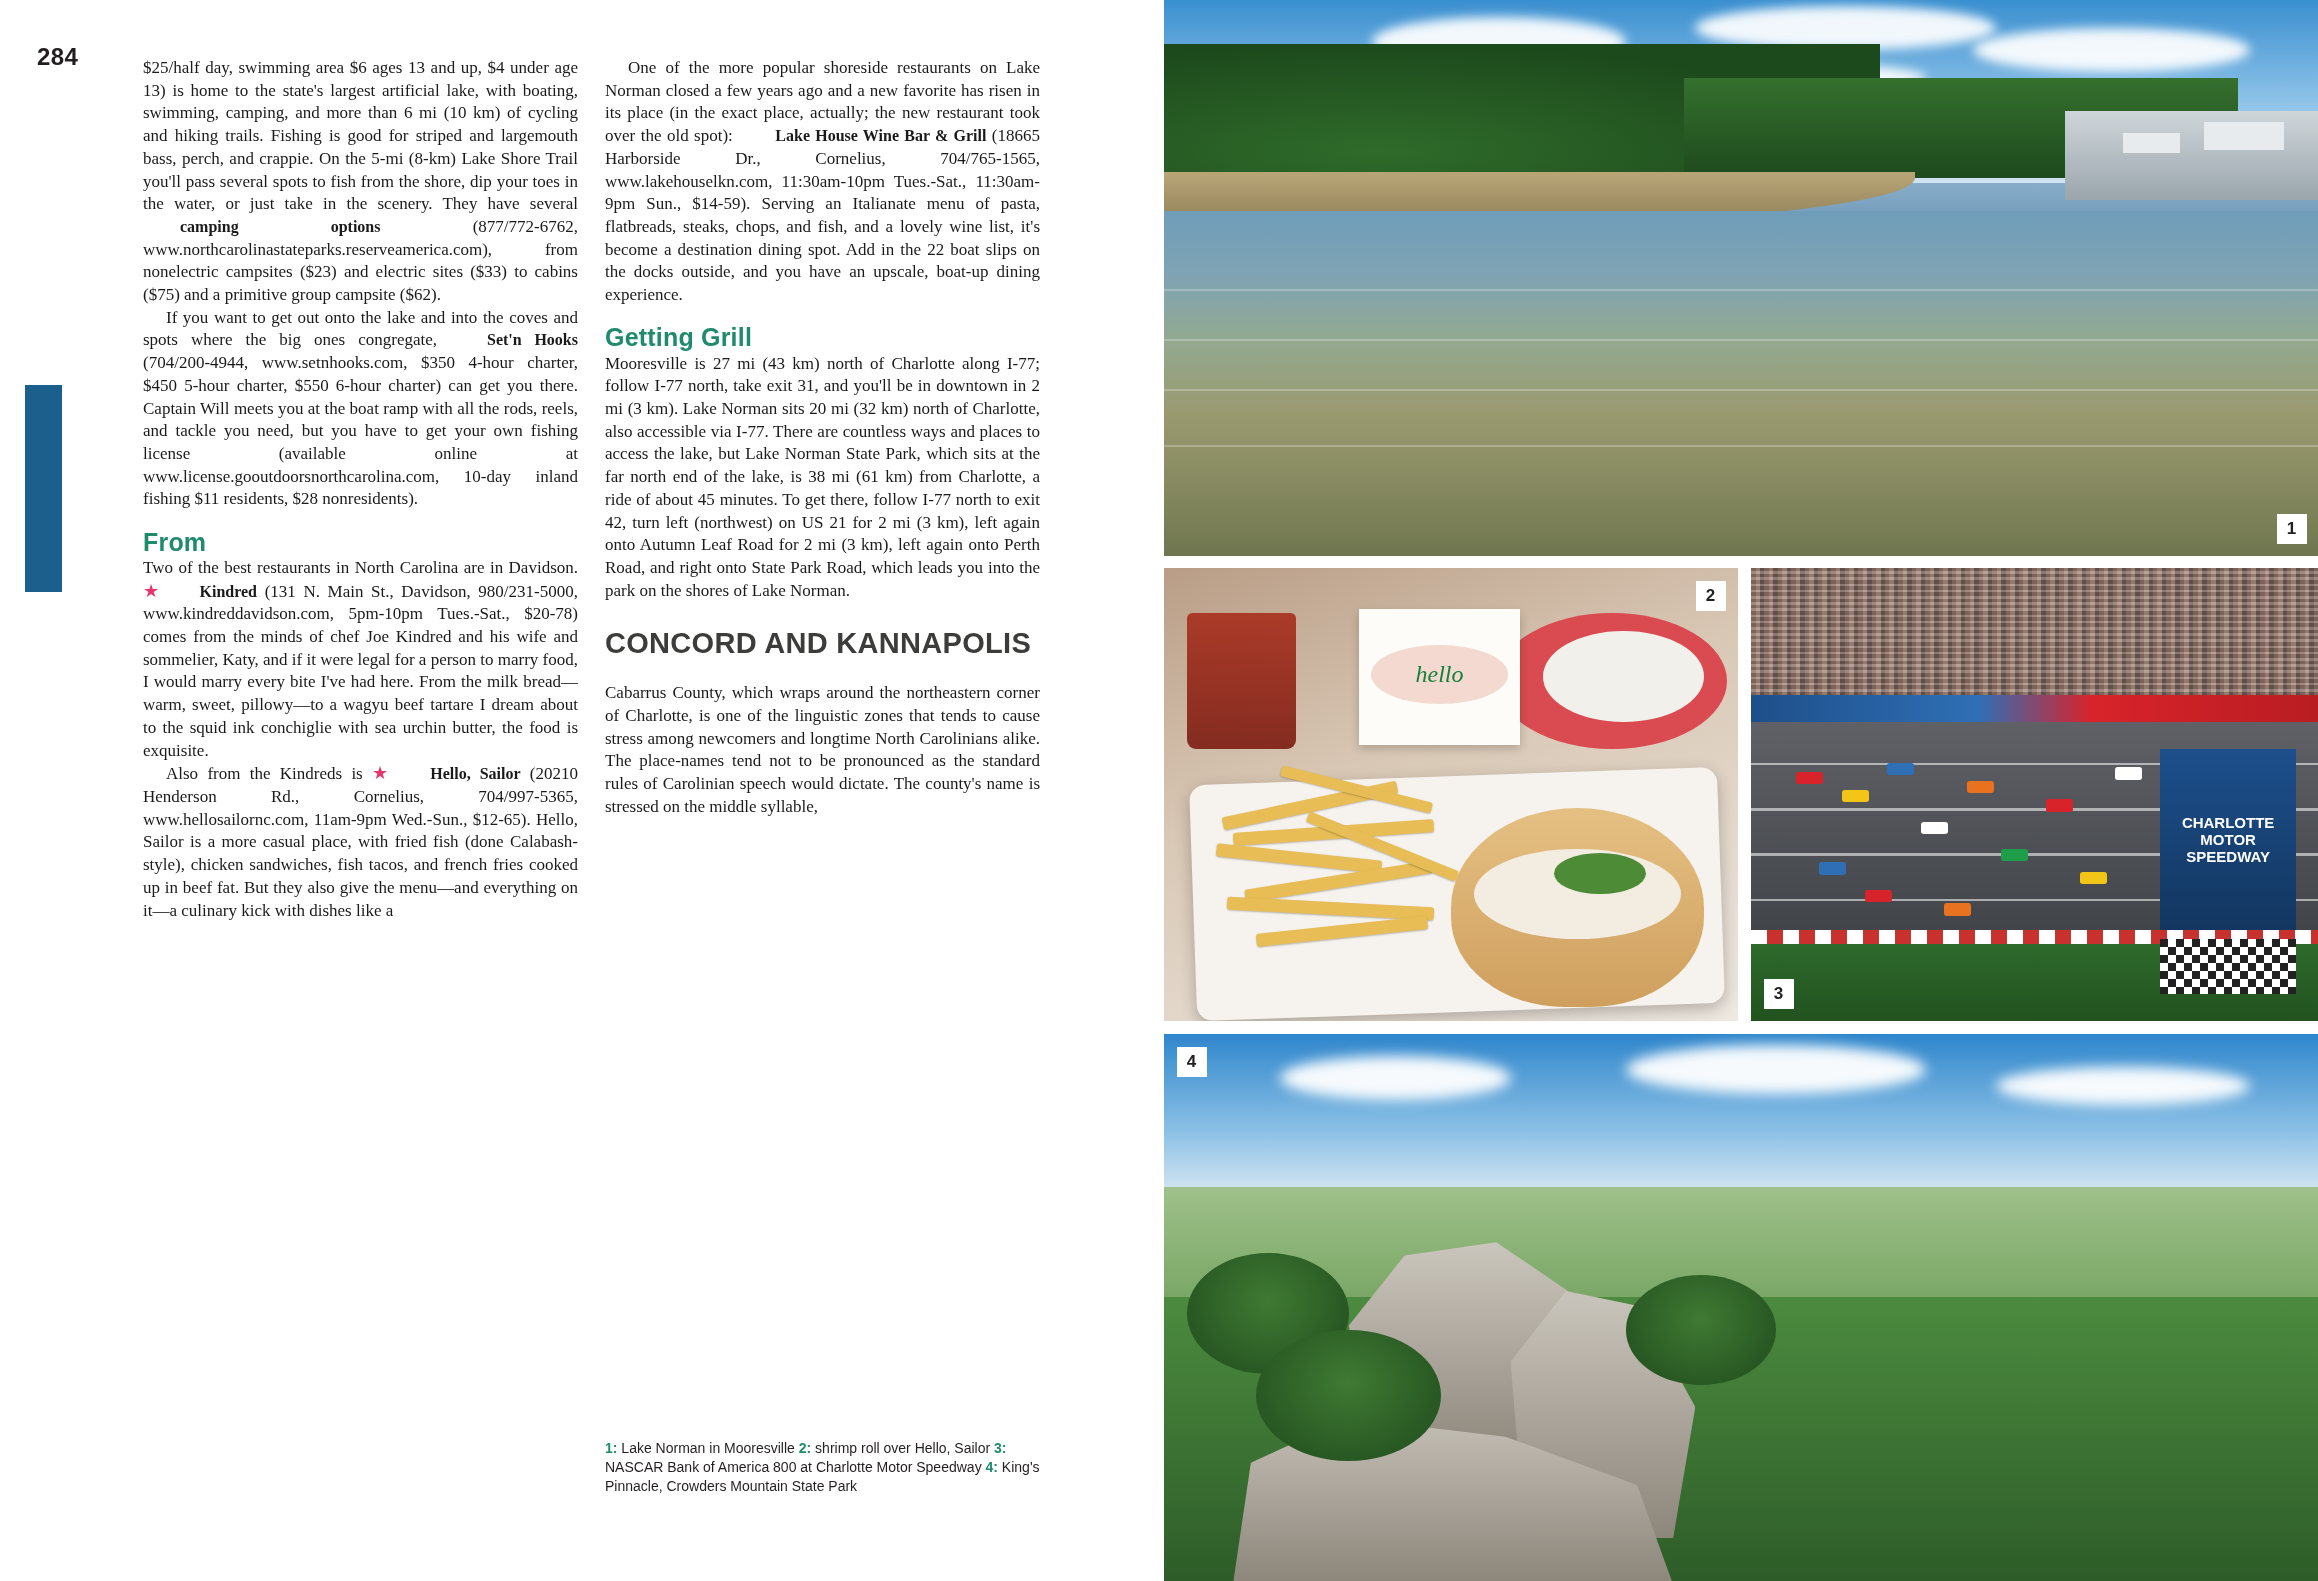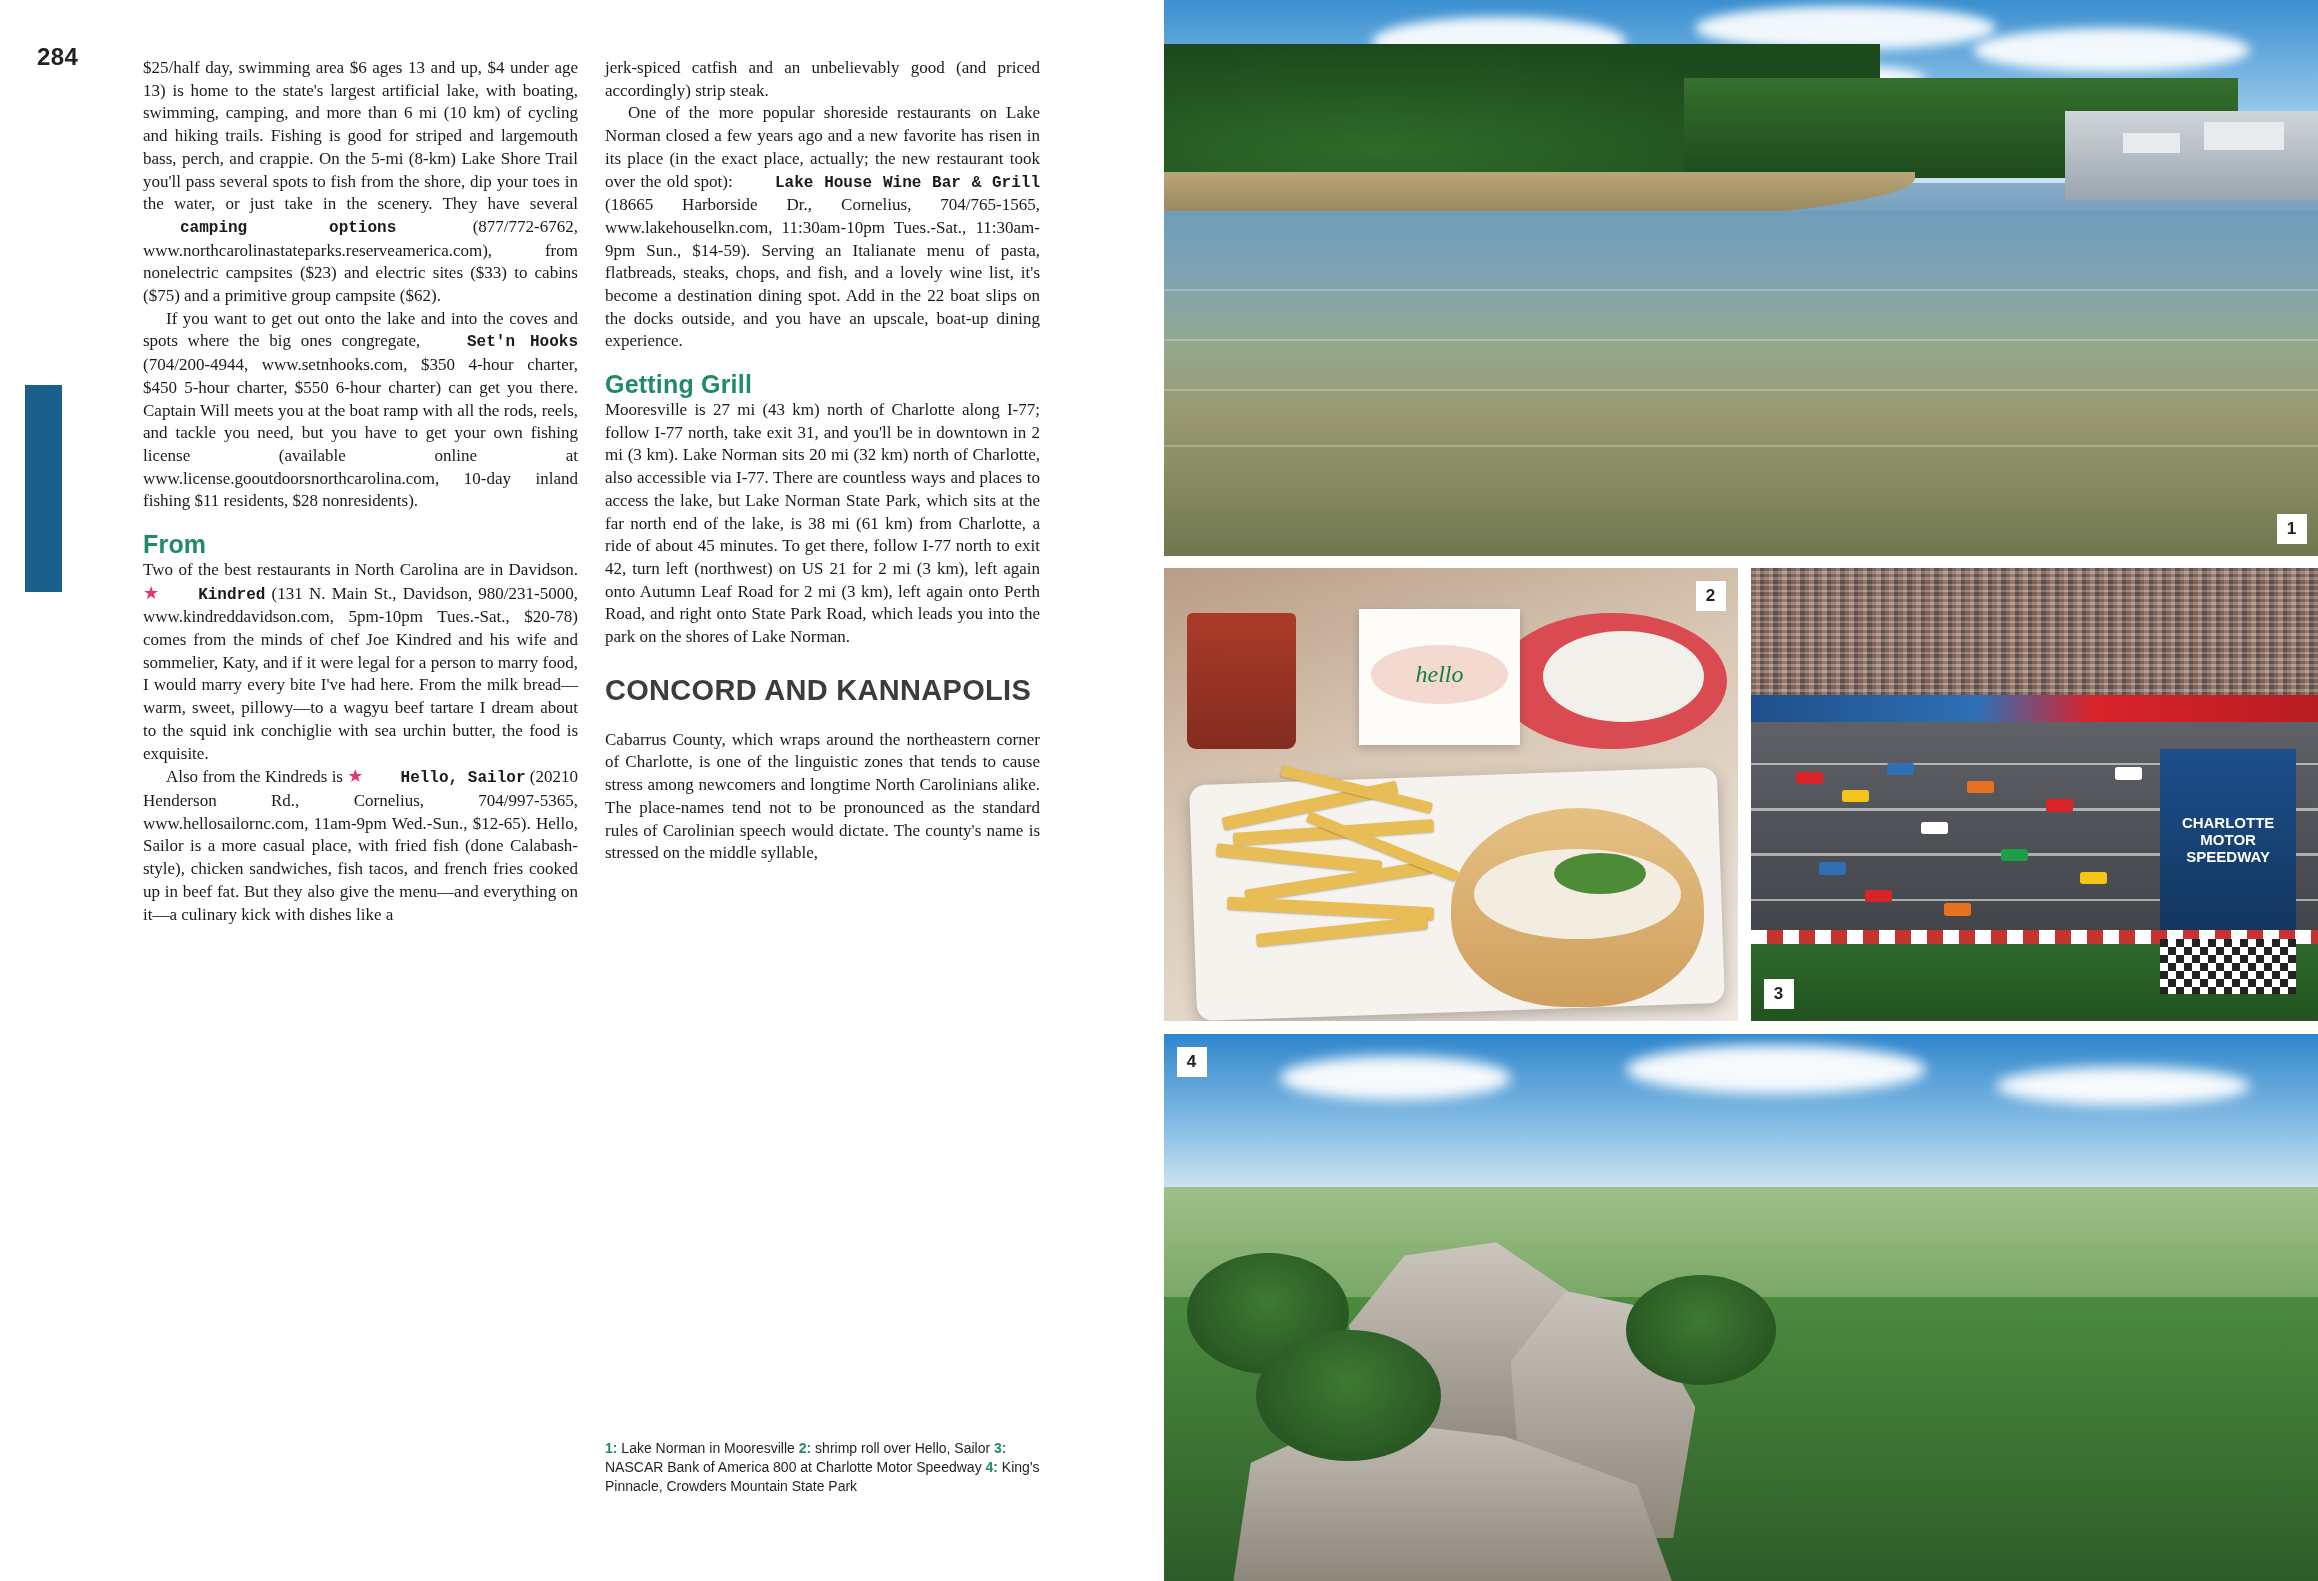--- a/index.html
+++ b/index.html
@@ -45,21 +45,21 @@
     line-height:22.7px;
     color:#1a1a1a;
     text-align:justify;
     -webkit-hyphens:auto;hyphens:auto;
   }
   .col p{margin:0;text-indent:23px;}
   .col p.noindent{text-indent:0;}
   #col1{left:143px;top:57px;width:435px;height:1463px;}
   #col2{left:605px;top:57px;width:435px;height:1391px;}
 
-  b{font-family:Liberation Mono, monospace;font-size:16px;font-weight:bold;padding-left:37px;}
+  b{font-family:Liberation Serif, serif;font-size:16px;font-weight:bold;padding-left:37px;}
   .star{color:#e4356c;font-size:18px;}
 
   h2.sec{
     font-family:"Liberation Sans", sans-serif;
     color:#1f8a6d;
     font-size:25px;
     font-weight:bold;
     margin:19.6px 0 3.6px 0;
     letter-spacing:0.2px;
   }
@@ -190,21 +190,20 @@
   <div class="col" id="col1">
     <p class="noindent"><span>$25/half day, swimming area $6 ages 13 and up, $4 under age 13) is home to the state's largest artificial lake, with boating, swimming, camping, and more than 6 mi (10 km) of cycling and hiking trails. Fishing is good for striped and largemouth bass, perch, and crappie. On the 5-mi (8-km) Lake Shore Trail you'll pass several spots to fish from the shore, dip your toes in the water, or just take in the scenery. They have several </span><b>camping options</b><span> (877/772-6762, www.northcarolinastateparks.reserveamerica.com), from nonelectric campsites ($23) and electric sites ($33) to cabins ($75) and a primitive group campsite ($62).</span></p>
     <p><span>If you want to get out onto the lake and into the coves and spots where the big ones congregate, </span><b>Set'n Hooks</b><span> (704/200-4944, www.setnhooks.com, $350 4-hour charter, $450 5-hour charter, $550 6-hour charter) can get you there. Captain Will meets you at the boat ramp with all the rods, reels, and tackle you need, but you have to get your own fishing license (available online at www.license.gooutdoorsnorthcarolina.com, 10-day inland fishing $11 residents, $28 nonresidents).</span></p>
 
     <h2 class="sec">From</h2>
     <p class="noindent"><span>Two of the best restaurants in North Carolina are in Davidson. </span><span class="star">★</span><b>Kindred</b><span> (131 N. Main St., Davidson, 980/231-5000, www.kindreddavidson.com, 5pm-10pm Tues.-Sat., $20-78) comes from the minds of chef Joe Kindred and his wife and sommelier, Katy, and if it were legal for a person to marry food, I would marry every bite I've had here. From the milk bread—warm, sweet, pillowy—to a wagyu beef tartare I dream about to the squid ink conchiglie with sea urchin butter, the food is exquisite.</span></p>
     <p><span>Also from the Kindreds is </span><span class="star">★</span><b>Hello, Sailor</b><span> (20210 Henderson Rd., Cornelius, 704/997-5365, www.hellosailornc.com, 11am-9pm Wed.-Sun., $12-65). Hello, Sailor is a more casual place, with fried fish (done Calabash-style), chicken sandwiches, fish tacos, and french fries cooked up in beef fat. But they also give the menu—and everything on it—a culinary kick with dishes like a</span></p>
   </div>
 
   <div class="col" id="col2">
-    <p class="noindent">jerk-spiced catfish and an unbelievably good (and priced accordingly) strip steak.</p>
     <p><span>One of the more popular shoreside restaurants on Lake Norman closed a few years ago and a new favorite has risen in its place (in the exact place, actually; the new restaurant took over the old spot): </span><b>Lake House Wine Bar &amp; Grill</b><span> (18665 Harborside Dr., Cornelius, 704/765-1565, www.lakehouselkn.com, 11:30am-10pm Tues.-Sat., 11:30am-9pm Sun., $14-59). Serving an Italianate menu of pasta, flatbreads, steaks, chops, and fish, and a lovely wine list, it's become a destination dining spot. Add in the 22 boat slips on the docks outside, and you have an upscale, boat-up dining experience.</span></p>
 
     <h2 class="sec">Getting Grill</h2>
     <p class="noindent">Mooresville is 27 mi (43 km) north of Charlotte along I-77; follow I-77 north, take exit 31, and you'll be in downtown in 2 mi (3 km). Lake Norman sits 20 mi (32 km) north of Charlotte, also accessible via I-77. There are countless ways and places to access the lake, but Lake Norman State Park, which sits at the far north end of the lake, is 38 mi (61 km) from Charlotte, a ride of about 45 minutes. To get there, follow I-77 north to exit 42, turn left (northwest) on US 21 for 2 mi (3 km), left again onto Autumn Leaf Road for 2 mi (3 km), left again onto Perth Road, and right onto State Park Road, which leads you into the park on the shores of Lake Norman.</p>
 
     <h1 class="big">CONCORD AND KANNAPOLIS</h1>
     <p class="noindent">Cabarrus County, which wraps around the northeastern corner of Charlotte, is one of the linguistic zones that tends to cause stress among newcomers and longtime North Carolinians alike. The place-names tend not to be pronounced as the standard rules of Carolinian speech would dictate. The county's name is stressed on the middle syllable,</p>
   </div>
 
   <div class="caption">

